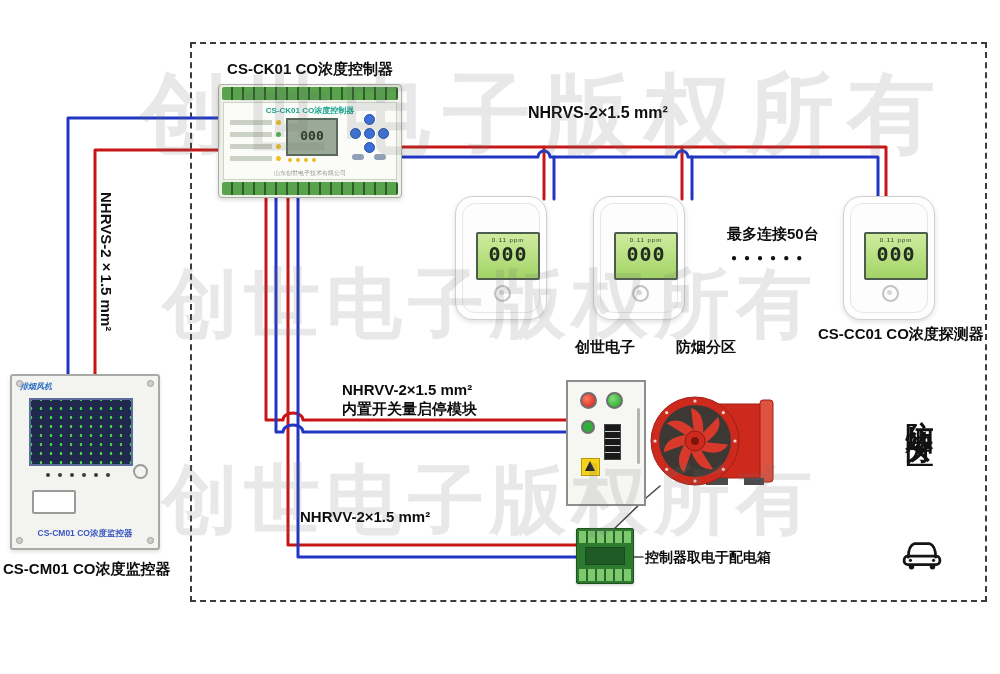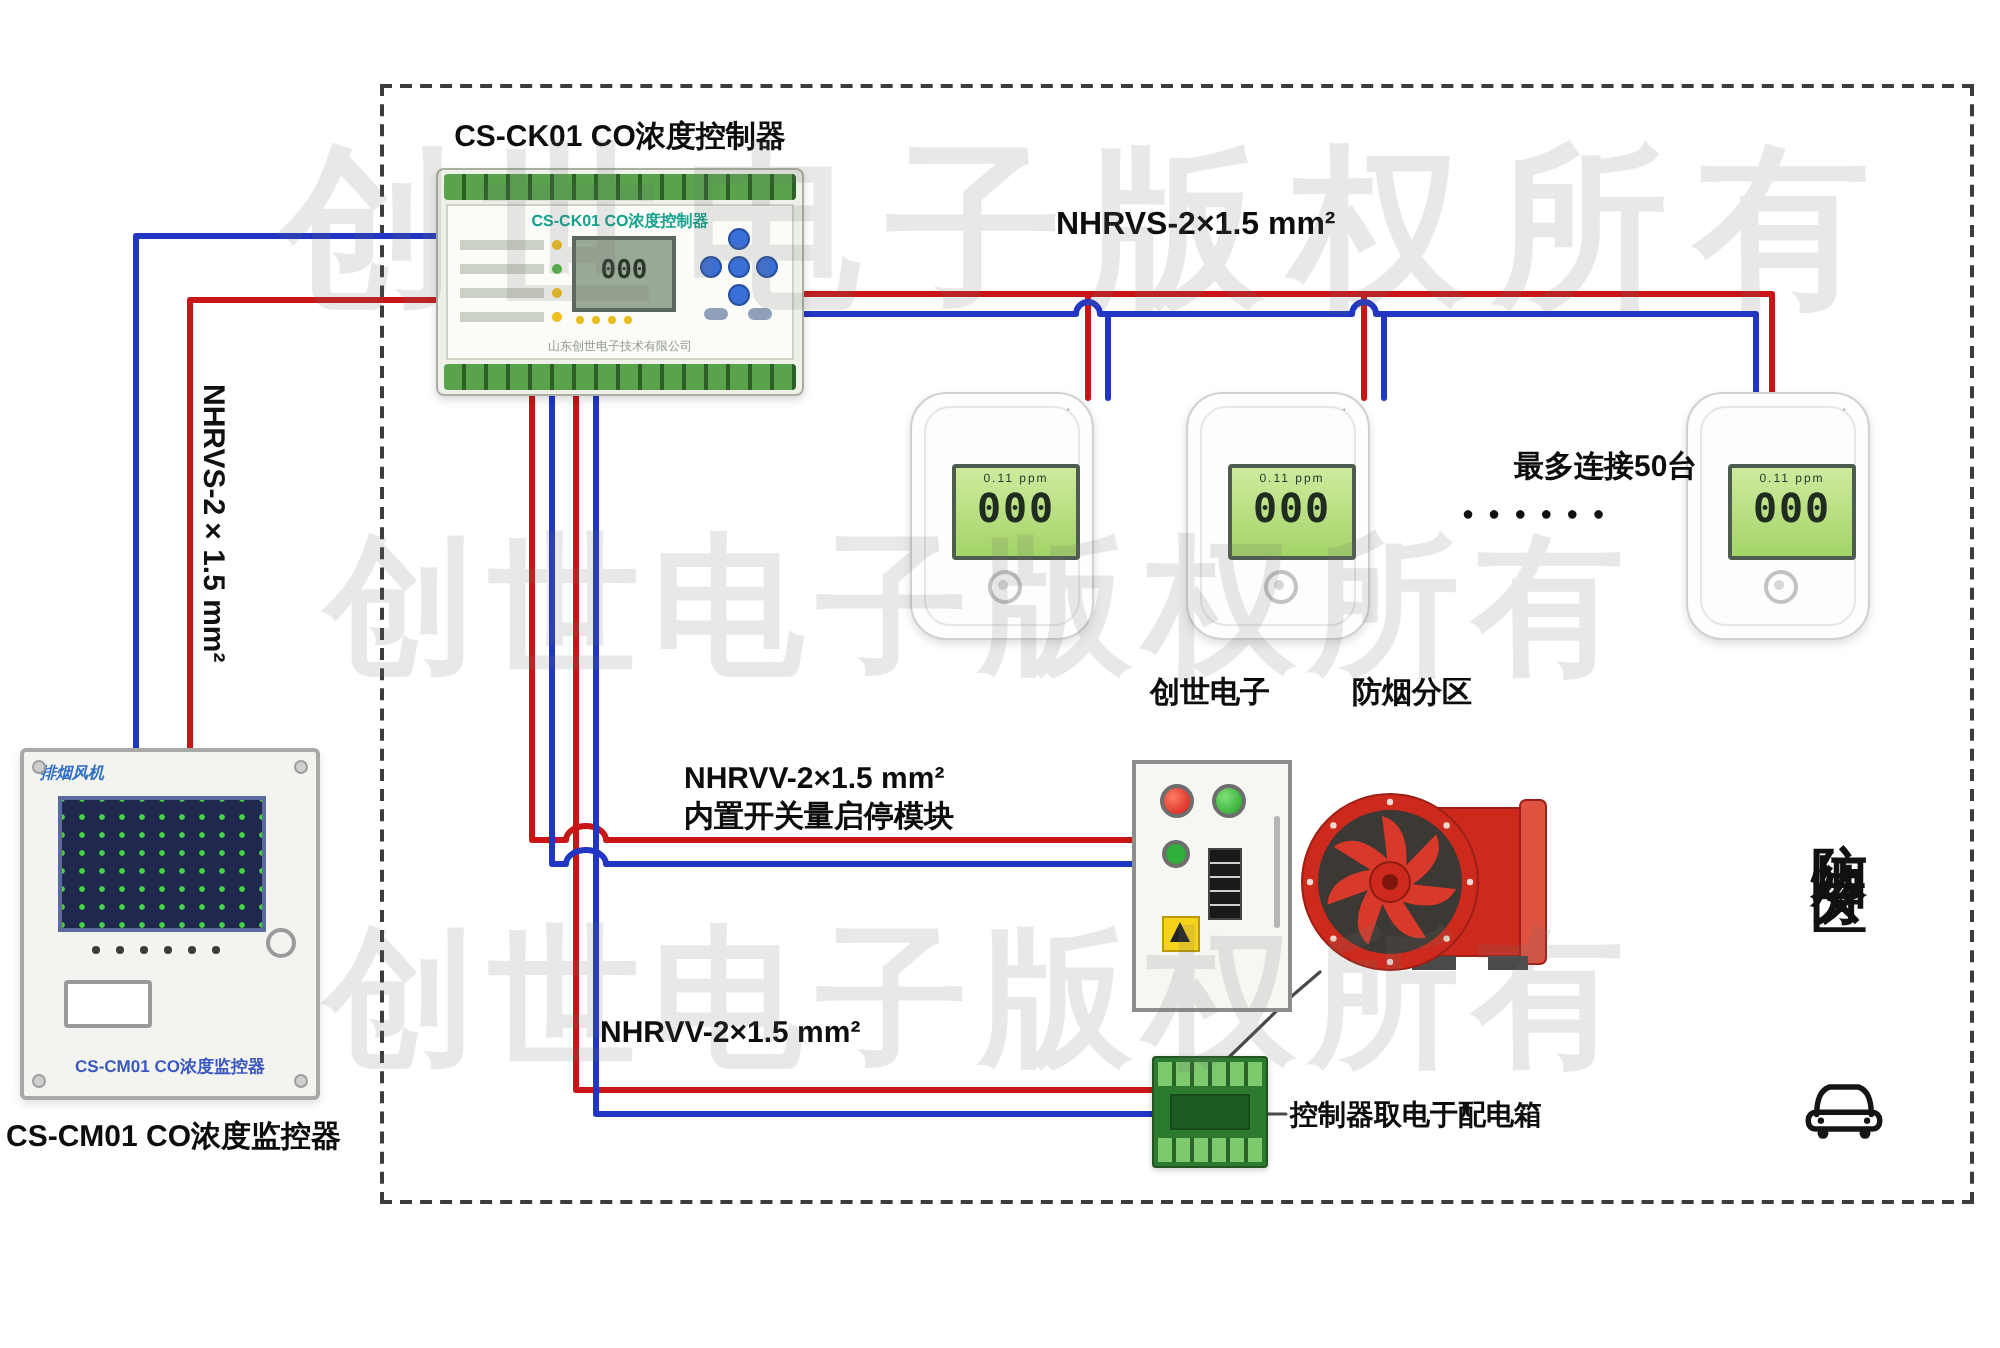--- a/index.html
+++ b/index.html
@@ -259,22 +259,23 @@
 
   <div class="module">
     <div class="mod-strip top"></div>
     <div class="mod-core"></div>
     <div class="mod-strip bot"></div>
   </div>
 
   <div class="caption c-center" style="left:210px;top:59px;width:200px">CS-CK01 CO浓度控制器</div>
   <div class="caption" style="left:528px;top:103px;font-size:16px">NHRVS-2×1.5 mm²</div>
   <div class="vcable">NHRVS-2×1.5 mm²</div>
-  <div class="caption" style="left:757px;top:224px">最多连接50台</div>
+  <div class="caption" style="left:727px;top:224px">最多连接50台</div>
   <div class="dotrow" style="left:731px;top:252px">●●●●●●</div>
+  <div class="caption" style="left:818px;top:324px">CS-CC01 CO浓度探测器</div>
   <div class="caption c-center" style="left:560px;top:337px;width:90px">创世电子</div>
   <div class="caption c-center" style="left:666px;top:337px;width:80px">防烟分区</div>
   <div class="caption" style="left:342px;top:380px">
     <div>NHRVV-2×1.5 mm²</div>
     <div>内置开关量启停模块</div>
   </div>
   <div class="caption" style="left:300px;top:507px">
     <div>NHRVV-2×1.5 mm²</div>
   </div>
   <div class="caption" style="left:645px;top:548px;font-size:14px">控制器取电于配电箱</div>

